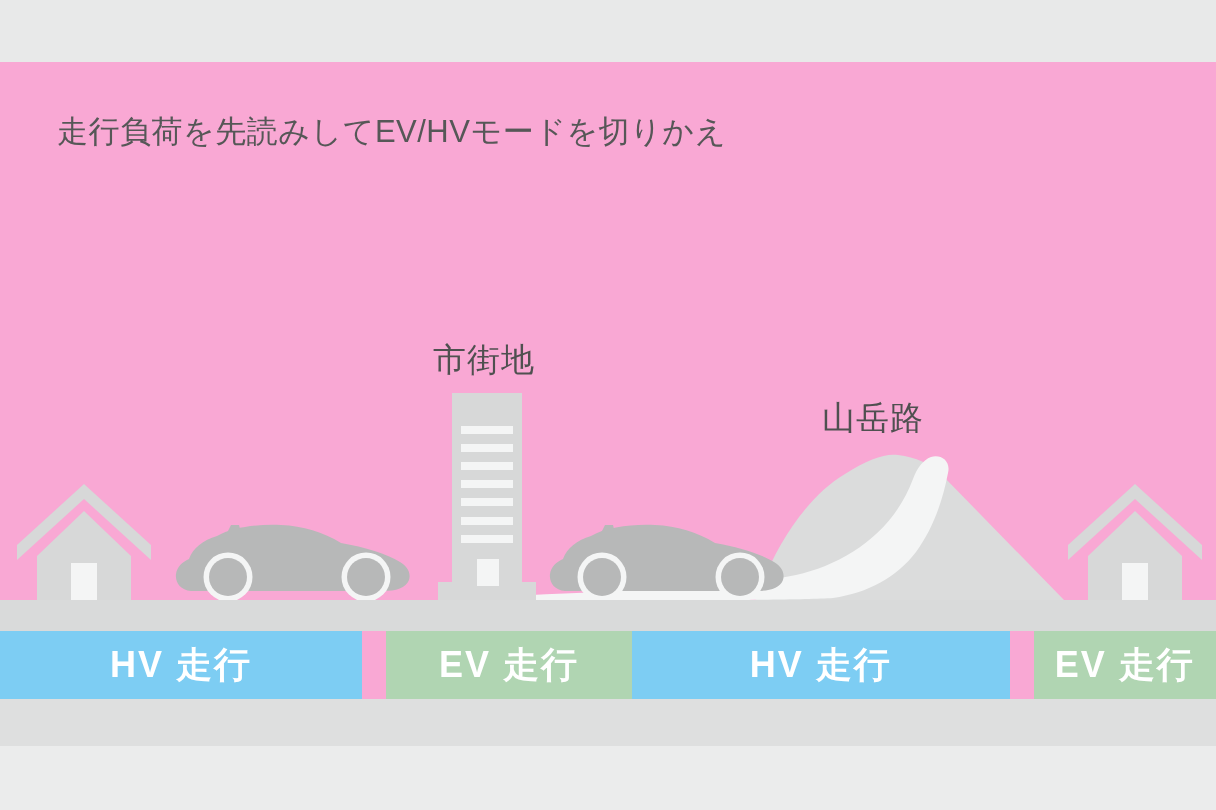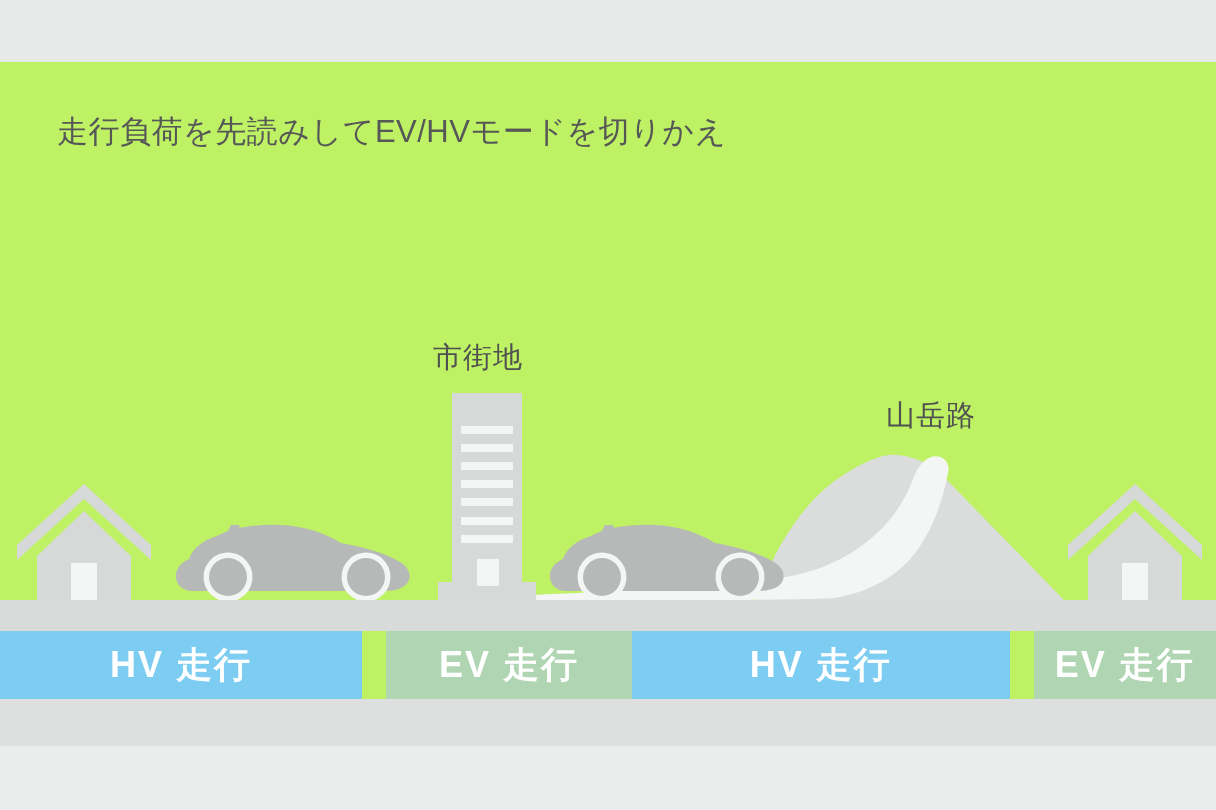--- a/index.html
+++ b/index.html
@@ -1,37 +1,37 @@
 <!DOCTYPE html>
 <html><head>
 <meta charset="utf-8">
 <style>
   html,body{margin:0;padding:0;background:#ffffff;}
   .stage{
     position:relative;width:1216px;height:810px;overflow:hidden;
-    background:#bef264;
+    background:#f9a8d4;
     font-family:"Liberation Sans","DejaVu Sans",sans-serif;
   }
   .band{position:absolute;left:0;width:1216px;}
   .band-top{top:0;height:62px;background:#e8e9e9;}
   .ground-road{top:600px;height:31px;background:#d9dada;}
   .strip-below{top:699px;height:47px;background:#dedfdf;}
   .band-bottom{top:746px;height:64px;background:#ebecec;}
 
   .page-title{
     position:absolute;left:57px;top:112px;
     font-size:31px;line-height:40px;color:#565757;
     letter-spacing:0.5px;white-space:nowrap;
   }
   .scene-label{
-    position:absolute;font-size:29px;color:#4f5050;
+    position:absolute;font-size:33px;color:#4f5050;
     letter-spacing:1px;white-space:nowrap;
   }
   .label-urban{left:433px;top:338px;}
-  .label-mountain{left:886px;top:396px;}
+  .label-mountain{left:822px;top:396px;}
 
   .scene-svg{position:absolute;left:0;top:340px;width:1216px;height:260px;display:block;}
 
   .mode-bar{
     position:absolute;left:0;top:631px;width:1216px;height:68px;
     display:flex;flex-direction:row;align-items:center;
   }
   .mode-seg{
     height:68px;display:flex;align-items:center;justify-content:center;
     color:#ffffff;font-size:36px;font-weight:700;letter-spacing:2px;

